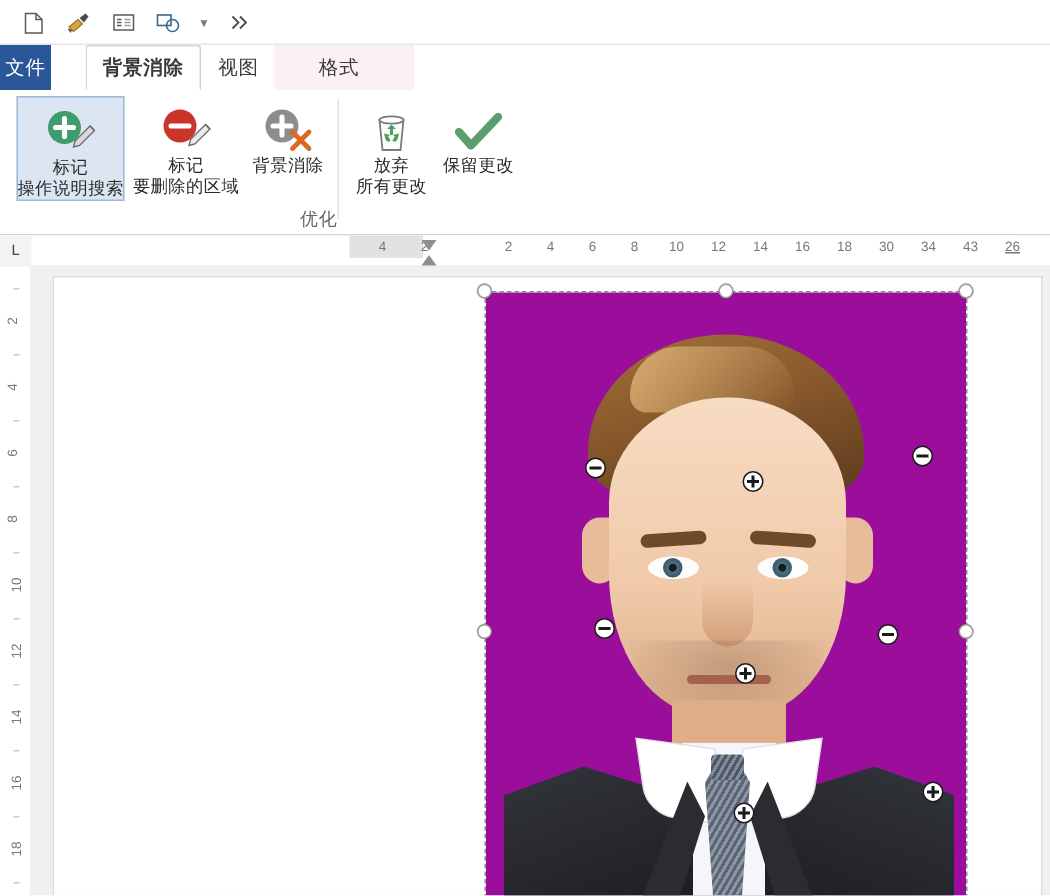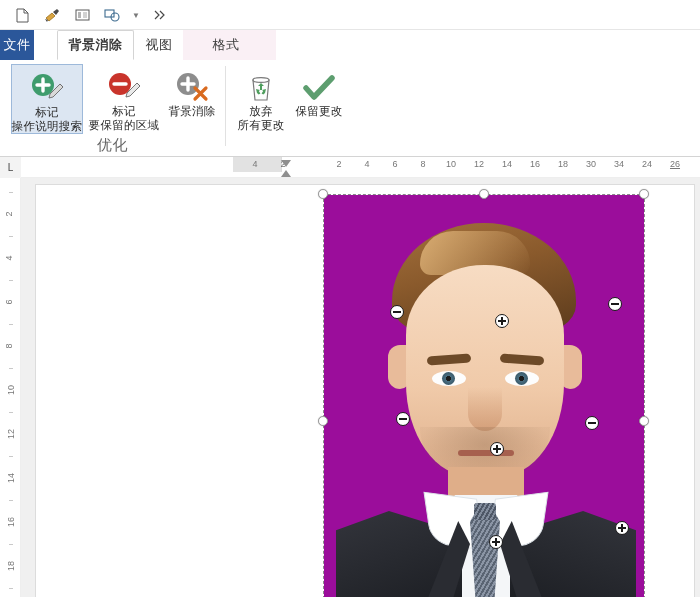--- a/index.html
+++ b/index.html
@@ -57,21 +57,21 @@
   .tell-me-label { font-size:13px; color:#3b3b3b; letter-spacing:.5px; }
 
   
   .ribbon {
     position:absolute; left:0; top:60px; width:700px; height:97px;
     background:#ffffff; border-bottom:1px solid #d4d4d4;
   }
   .rb-group { position:absolute; top:0; height:97px; }
   .rb-group-label {
     position:absolute; bottom:2px; left:0; width:100%;
-    text-align:center; font-size:15px; color:#666; letter-spacing:.5px;
+    text-align:right; font-size:12px; color:#666; letter-spacing:.5px;
   }
   .rb-divider { position:absolute; top:6px; width:1px; height:80px; background:#e1e1e1; }
   .rb-btn {
     position:absolute; top:4px; display:flex; flex-direction:column;
     align-items:center; cursor:pointer; padding:3px 2px 0;
   }
   .rb-btn.selected { background:#dce6f2; border:1px solid #9db9da; }
   .rb-ico { height:38px; display:flex; align-items:flex-end; justify-content:center; }
   .rb-txt { font-size:11.5px; color:#2a2a2a; line-height:13.5px; text-align:center; letter-spacing:.3px; white-space:nowrap; }
 
@@ -286,21 +286,21 @@
     <div class="rb-btn" style="left:88px;width:72px;">
       <div class="rb-ico">
         <svg width="40" height="34" viewBox="0 0 40 34">
           <circle cx="16" cy="13" r="11" fill="#c9342b"></circle>
           <path d="M10 13h12" stroke="#fff" stroke-width="3.4" stroke-linecap="round"></path>
           <path d="M23 22l10-10 3 3-10 10-4 1z" fill="#eaeaea" stroke="#6a6a6a" stroke-width=".9"></path>
           <path d="M33 12l3 3" stroke="#6a6a6a" stroke-width=".9"></path>
         </svg>
       </div>
       <div class="rb-txt">标记</div>
-      <div class="rb-txt">要保留的区域</div>
+      <div class="rb-txt">要删除的区域</div>
     </div>
 
     <div class="rb-btn" style="left:163px;width:58px;">
       <div class="rb-ico">
         <svg width="40" height="34" viewBox="0 0 40 34">
           <circle cx="16" cy="13" r="11" fill="#8d8d8d"></circle>
           <path d="M16 7v12M10 13h12" stroke="#fff" stroke-width="3.4" stroke-linecap="round"></path>
           <path d="M23 17l11 11M34 17L23 28" stroke="#d96a1f" stroke-width="3.2" stroke-linecap="round"></path>
         </svg>
       </div>
@@ -349,21 +349,21 @@
     <div class="hr-num" style="left:367px;">4</div>
     <div class="hr-num" style="left:395px;">6</div>
     <div class="hr-num" style="left:423px;">8</div>
     <div class="hr-num" style="left:451px;">10</div>
     <div class="hr-num" style="left:479px;">12</div>
     <div class="hr-num" style="left:507px;">14</div>
     <div class="hr-num" style="left:535px;">16</div>
     <div class="hr-num" style="left:563px;">18</div>
     <div class="hr-num" style="left:591px;">30</div>
     <div class="hr-num" style="left:619px;">34</div>
-    <div class="hr-num" style="left:647px;">24</div>
+    <div class="hr-num" style="left:647px;">43</div>
     <div class="hr-num" style="left:675px;text-decoration:underline;">26</div>
   </div>
 
   <div class="indent-top"></div>
   <div class="indent-bot"></div>
 
   <div class="v-ruler">
     <div class="vr-tick" style="top:14px;"></div>
     <div class="vr-num" style="top:36px;">2</div>
     <div class="vr-tick" style="top:58px;"></div>

